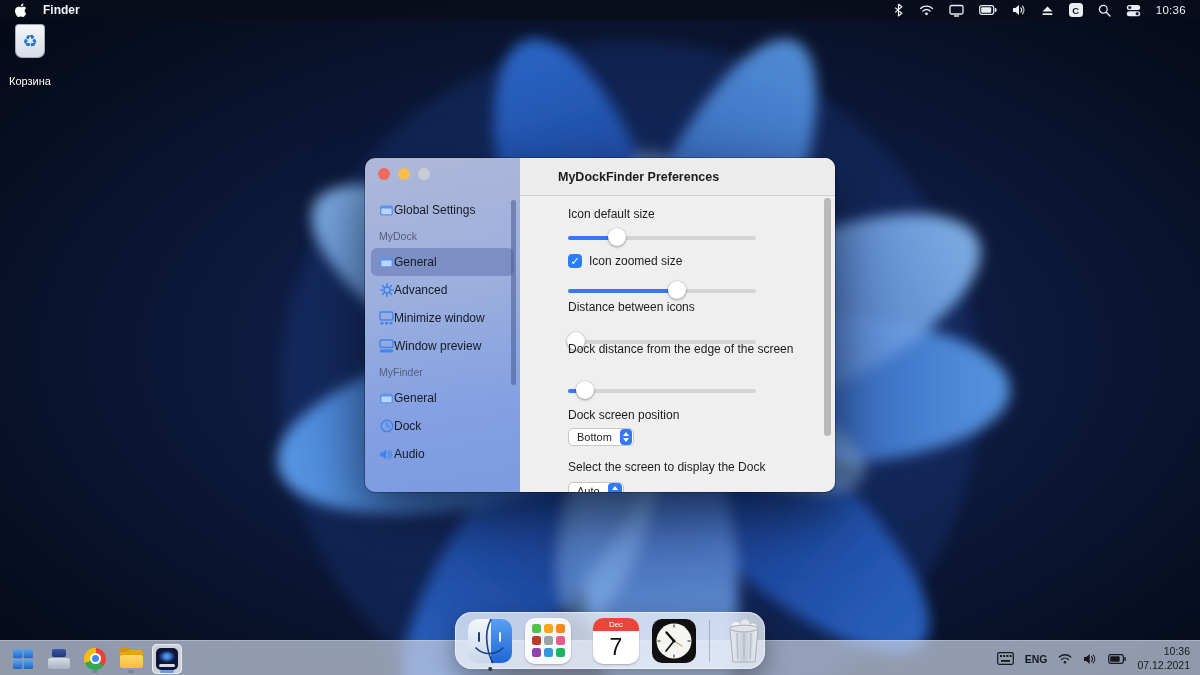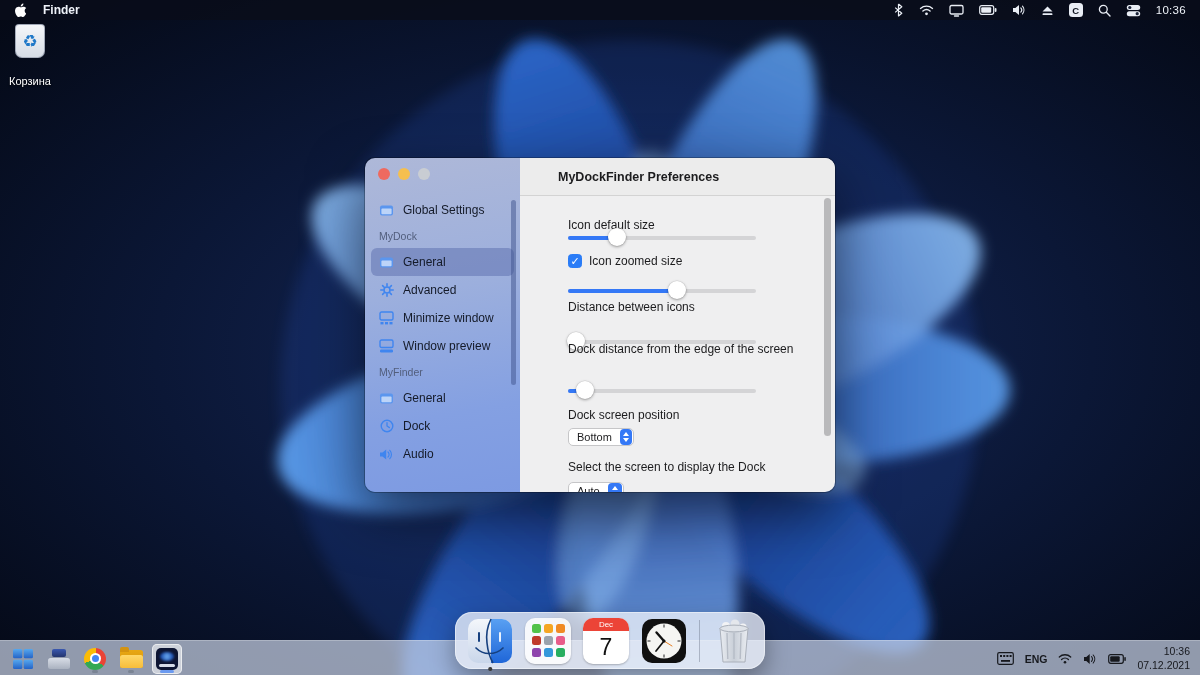--- a/index.html
+++ b/index.html
@@ -30,21 +30,21 @@
 
   
   .win { position:absolute; left:365px; top:158px; width:470px; height:334px; border-radius:10px;
     overflow:hidden; display:flex; box-shadow:0 22px 55px rgba(0,0,0,.55), 0 0 0 1px rgba(0,0,0,.25); z-index:20; }
   .sidebar { width:155px; flex:none; position:relative;
     background:linear-gradient(170deg,#aeb8d8 0%, #9cafdd 40%, #84a0e2 75%, #7d9ae2 100%); }
   .traffic { display:flex; gap:8px; padding:10px 0 0 13px; }
   .tl { width:12px; height:12px; border-radius:50%; }
   .tl.red{ background:#ee6a5f; } .tl.yel{ background:#f5bf4f; } .tl.gray{ background:#c9cdd3; }
   .side-list { margin-top:16px; }
-  .side-item { display:flex; align-items:center; gap:9px; height:28px; margin:0 6px; padding-left:8px;
+  .side-item { display:flex; align-items:center; gap:0; height:28px; margin:0 6px; padding-left:8px;
     border-radius:6px; font-size:12px; color:#141a28; cursor:default; }
   .side-item.selected { background:rgba(96,114,176,.55); }
   .side-item .ic { width:15px; height:15px; display:flex; align-items:center; justify-content:center; }
   .side-section { height:24px; display:flex; align-items:center; padding-left:14px;
     font-size:10.5px; color:#525e7c; }
   .side-scroll { position:absolute; right:4px; top:42px; width:5px; height:185px; border-radius:3px;
     background:rgba(62,82,140,.5); }
 
   .main { flex:1; display:flex; flex-direction:column; background:#efeff0; position:relative; }
   .titlebar { height:38px; flex:none; background:#ececec; border-bottom:1px solid #d3d3d3;
@@ -72,21 +72,21 @@
 
   
   .dock { position:absolute; left:455px; top:612px; width:310px; height:57px; border-radius:17px;
     background:rgba(233,238,247,.8); box-shadow:0 10px 24px rgba(0,0,0,.35), inset 0 0 0 1px rgba(255,255,255,.45);
     display:flex; align-items:center; padding:0 12px; gap:12px; z-index:30; }
   .dock-icon { width:46px; height:46px; flex:none; position:relative; }
   .dock-sep { width:1px; height:42px; background:rgba(110,120,140,.45); flex:none; }
   .finder-dot { position:absolute; left:50%; bottom:-7px; transform:translateX(-50%);
     width:3.5px; height:3.5px; border-radius:50%; background:#3a3a3a; }
   .cal { background:#fff; border-radius:10px; overflow:hidden; display:flex; flex-direction:column;
-    box-shadow:0 1px 2px rgba(0,0,0,.25); }
+    box-shadow:0 1px 2px rgba(0,0,0,.25);margin-left:10px; }
   .cal .cal-top { height:13px; background:#ec4437; color:#fff; font-size:8px; text-align:center; line-height:13px; }
   .cal .cal-day { flex:1; display:flex; align-items:center; justify-content:center; font-size:23px; color:#111; }
   .launchpad { background:rgba(255,255,255,.85); border-radius:10px; display:grid;
     grid-template-columns:repeat(3,9px); grid-template-rows:repeat(3,9px); gap:3px;
     align-content:center; justify-content:center; box-shadow:0 1px 2px rgba(0,0,0,.25); }
   .launchpad i { border-radius:2.5px; display:block; }
   .lp1{background:#52c24a}.lp2{background:#f5a623}.lp3{background:#f08a24}
   .lp4{background:#c0392b}.lp5{background:#9aa3ad}.lp6{background:#e85c8a}
   .lp7{background:#8e44ad}.lp8{background:#3498db}.lp9{background:#27ae60}
   .trash-dock { width:44px; }
@@ -342,21 +342,21 @@
             <span>Audio</span>
           </div>
         </div>
       <div class="side-scroll"></div>
     </div>
     <div class="main">
       <div class="titlebar">
         <span>MyDockFinder Preferences</span>
       </div>
       <div class="content">
-        <div class="row-label" style="top:22px">Icon default size</div>
+        <div class="row-label" style="top:11px">Icon default size</div>
         <div class="slider" style="top:32px">
           <div class="track"></div>
             <div class="fill" style="width: 26%;"></div>
             <div class="thumb" style="left: calc(26% - 9px);"></div>
         </div>
 
         <div class="chk-row" style="top:58px">
           <span class="chk checked">✓</span>
           <span class="lbl">Icon zoomed size</span>
         </div>

